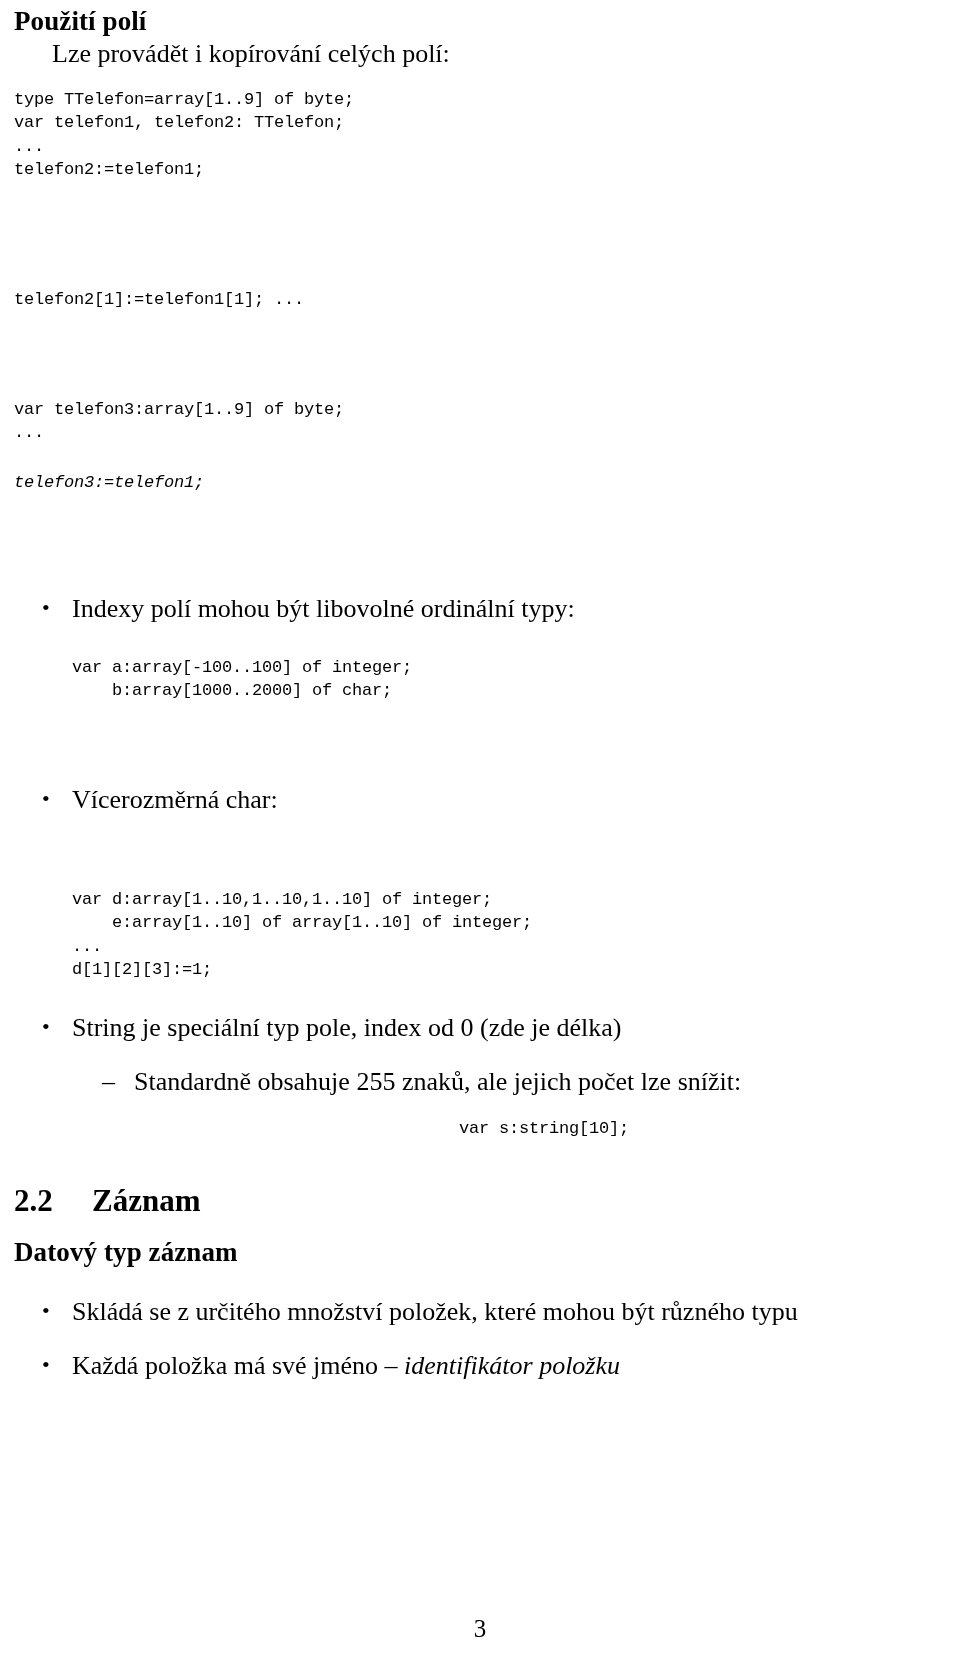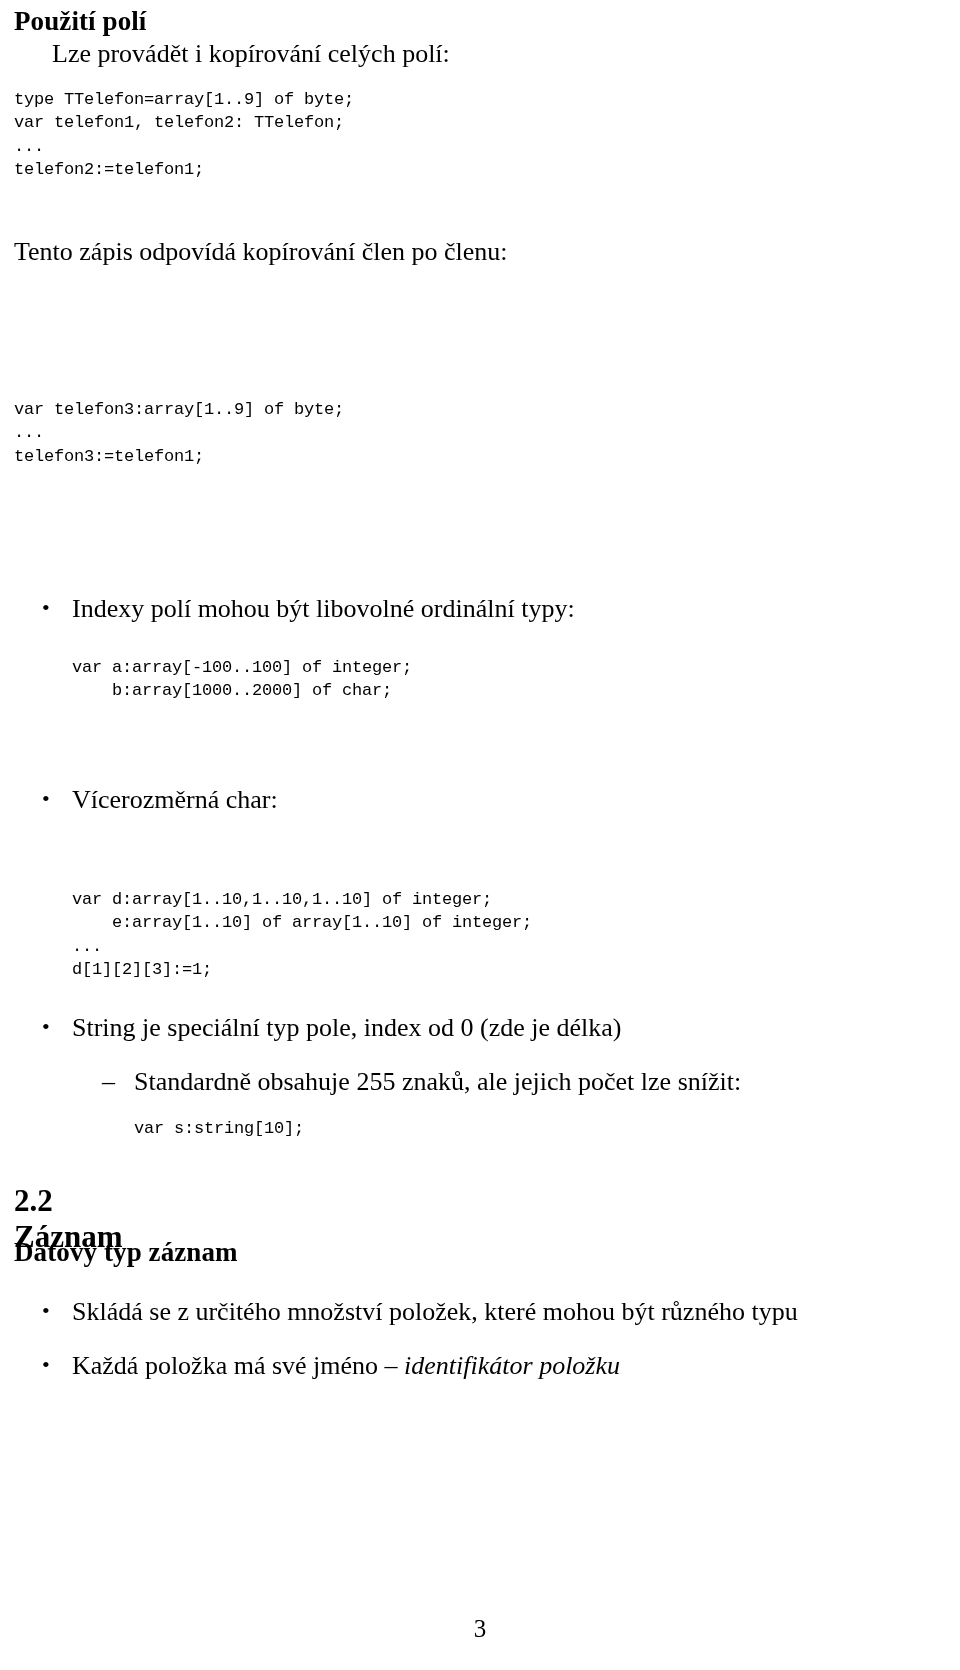--- a/index.html
+++ b/index.html
@@ -48,30 +48,31 @@
   
   .code {
     font-family: "Liberation Mono", "DejaVu Sans Mono", monospace;
     font-size: 17px;
     line-height: 1.38;
     margin: 0;
     white-space: pre;
     letter-spacing: -0.2px;
   }
   .code.slanted {
+    font-style: italic;
+    margin-top: 26px;
   }
 
   
   .section-head {
     font-weight: bold;
     font-size: 31px;
     line-height: 1.15;
     margin: 0;
     display: flex;
-    flex-direction: column;
   }
   .section-num {
     width: 78px;
     flex: none;
   }
 
   
   .bullet-row {
     display: flex;
     align-items: flex-start;
@@ -120,24 +121,24 @@
     <div class="subhead">Použití polí</div>
   </div>
 
   <div class="abs" style="left:14px; top:88px; width:930px;">
     <div class="code">type TTelefon=array[1..9] of byte;</div>
     <div class="code">var telefon1, telefon2: TTelefon;</div>
     <div class="code">...</div>
     <div class="code">telefon2:=telefon1;</div>
   </div>
 
-  <div class="abs" style="left:14px; top:236px; width:930px;">
-    <div class="para">Tento zápis odpovídá kopírování člen po členu:</div>
-  </div>
-
+
+  <div class="abs" style="left:14px; top:288px; width:930px;">
+    <div class="code">telefon2[1]:=telefon1[1]; ...</div>
+  </div>
 
 
   <div class="abs" style="left:14px; top:398px; width:930px;">
     <div class="code">var telefon3:array[1..9] of byte;</div>
     <div class="code">...</div>
     <div class="code slanted">telefon3:=telefon1;</div>
   </div>
 
 
   <div class="abs" style="left:42px; top:593px; width:900px;">
@@ -173,21 +174,21 @@
     </div>
   </div>
 
   <div class="abs" style="left:102px; top:1066px; width:850px;">
     <div class="bullet-row">
       <span class="dash-mark">–</span>
       <span class="bullet-text">Standardně obsahuje 255 znaků, ale jejich počet lze snížit:</span>
     </div>
   </div>
 
-  <div class="abs" style="left:134px; top:1117px; width:820px;">
+  <div class="abs" style="left:134px; top:1117px; width:820px;text-align:center;">
     <div class="code">var s:string[10];</div>
   </div>
 
   <div class="abs" style="left:14px; top:1183px; width:930px;">
     <div class="section-head">
       <span class="section-num">2.2</span>
       <span>Záznam</span>
     </div>
   </div>
 

